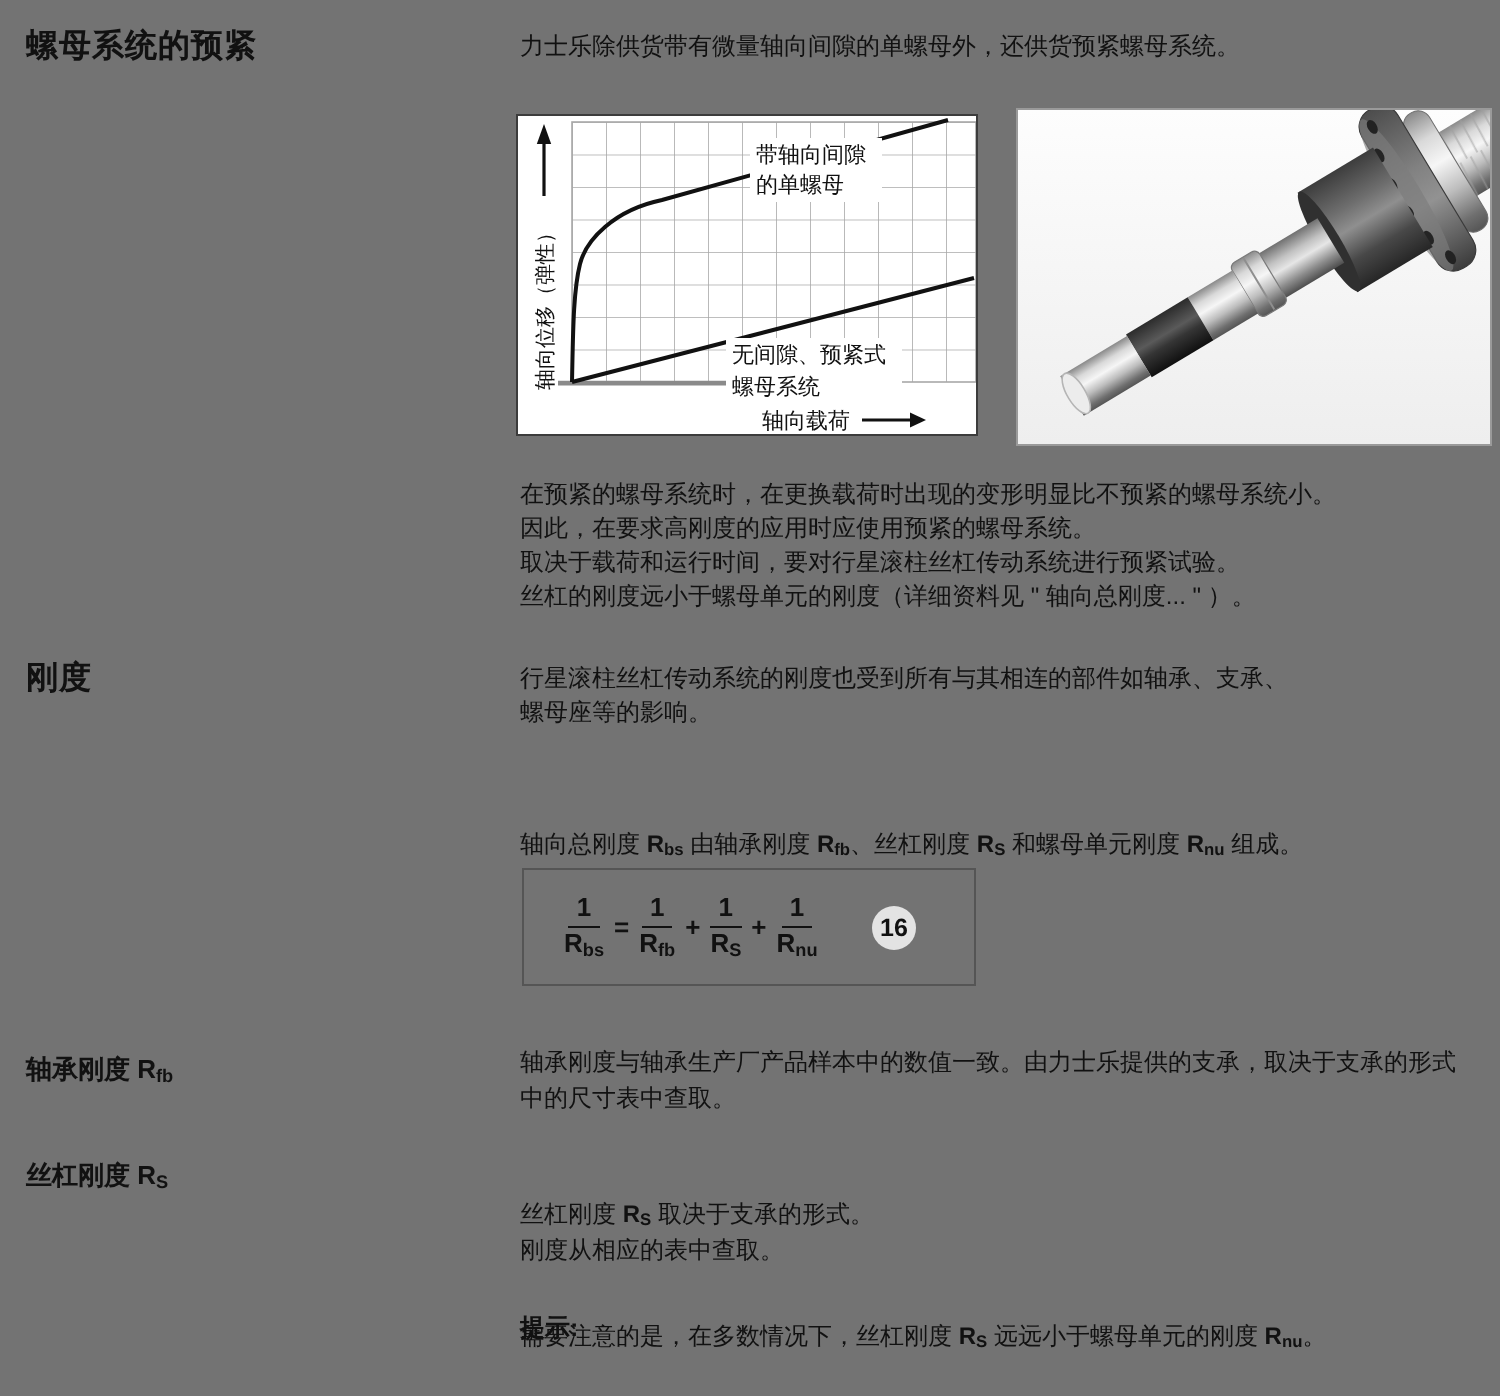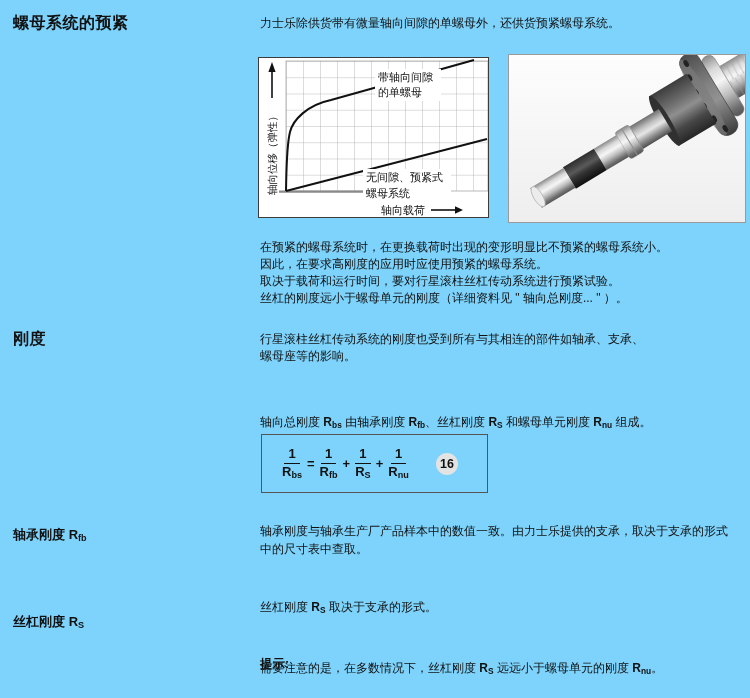--- a/index.html
+++ b/index.html
@@ -1,17 +1,17 @@
 <!DOCTYPE html>
 <html><head>
 <meta charset="utf-8">
 <style>
   html,body{margin:0;padding:0;background:#fff;}
   .page{
-    position:relative;width:750px;height:698px;background:#7dd3fc;
+    position:relative;width:750px;height:698px;background:#737373;
     font-family:"Liberation Sans","DejaVu Sans",sans-serif;
     color:#111;overflow:hidden;
   }
   .abs{position:absolute;}
   .h1{font-size:16px;font-weight:bold;letter-spacing:.5px;}
   .h2{font-size:13px;font-weight:bold;line-height:16.5px;}
   .body-text{font-size:12px;line-height:17px;}
   .line{white-space:nowrap;}
   sub{font-size:.7em;vertical-align:-0.2em;line-height:0;}
   b sub{font-weight:bold;}
@@ -194,20 +194,21 @@
     </div>
     <div class="badge">16</div>
   </div>
 
   <div class="abs h2 col-left line" style="top:527px">轴承刚度 <b>R<sub>fb</sub></b></div>
   <div class="abs body-text col-right" style="top:523px;line-height:17.5px">
     <div class="line">轴承刚度与轴承生产厂产品样本中的数值一致。由力士乐提供的支承，取决于支承的形式</div>
     <div class="line">中的尺寸表中查取。</div>
   </div>
 
-  <div class="abs h2 col-left line" style="top:614px">丝杠刚度 <b>R<sub>S</sub></b></div>
+  <div class="abs h2 col-left line" style="top:580px">丝杠刚度 <b>R<sub>S</sub></b></div>
   <div class="abs body-text col-right" style="top:599px;line-height:17.5px">
     <div class="line">丝杠刚度 <b>R<sub>S</sub></b> 取决于支承的形式。</div>
+    <div class="line">刚度从相应的表中查取。</div>
   </div>
   <div class="abs note-label col-right line" style="top:644px">提示:</div>
   <div class="abs body-text col-right line" style="top:660px">需要注意的是，在多数情况下，丝杠刚度 <b>R<sub>S</sub></b> 远远小于螺母单元的刚度 <b>R<sub>nu</sub></b>。</div>
 
 </div>
 
 </body></html>

